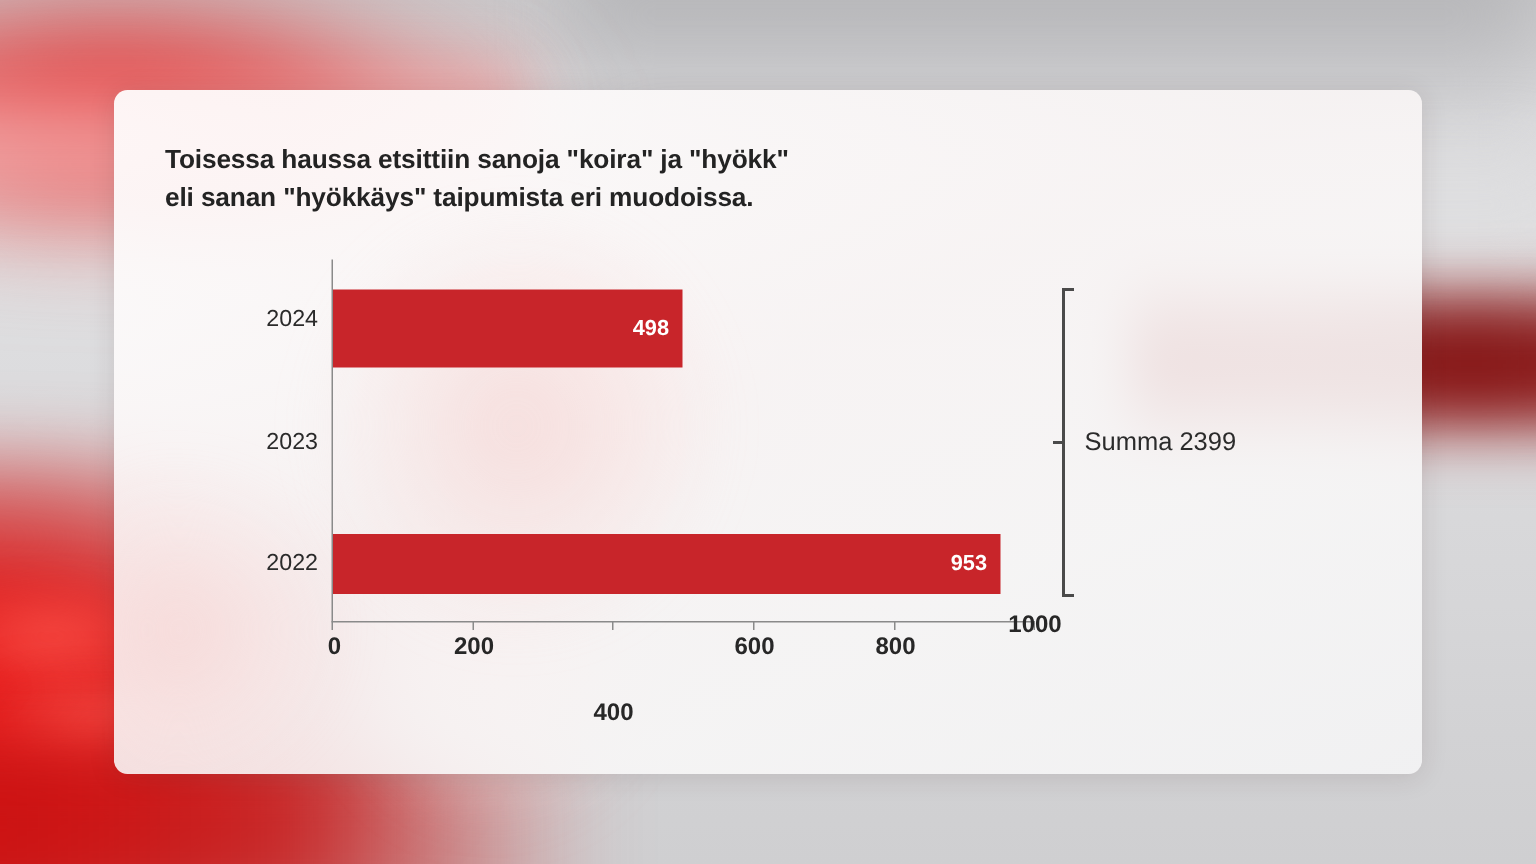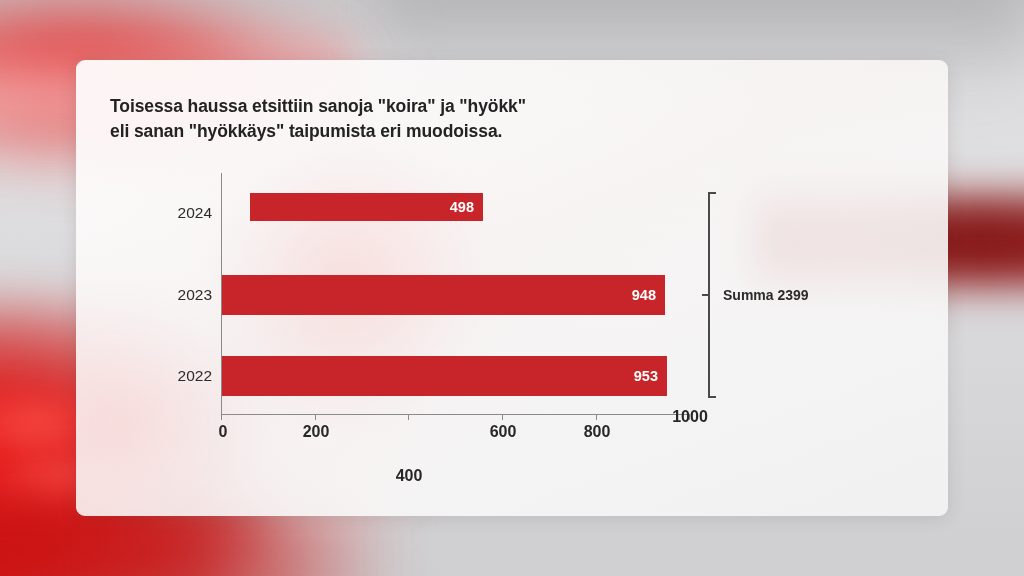--- a/index.html
+++ b/index.html
@@ -154,21 +154,21 @@
   .tick-label {
     position:absolute; transform:translateX(-50%);
     font-size:16px; font-weight:bold; color:#272727;
   }
 
   
   .bracket-stem { position:absolute; width:1.5px; background:#4a4a4a; }
   .bracket-arm { position:absolute; height:1.5px; background:#4a4a4a; }
   .bracket-nub { position:absolute; height:1.5px; width:7px; background:#4a4a4a; }
   #summa-text {
-    position:absolute; font-size:14px; font-weight:bold; color:#2b2b2b;
+    position:absolute; font-size:17px; font-weight:normal; color:#2b2b2b;
     transform:translateY(-50%); white-space:nowrap;
   }
 
   
   #footnote {
     position:absolute; left:28px; top:396px;
     font-family:"Liberation Serif", serif;
     font-size:12.5px; color:#3a3a3a; line-height:1.55;
     white-space:pre-line;
   }
@@ -198,25 +198,22 @@
 
   <div id="title">Toisessa haussa etsittiin sanoja "koira" ja "hyökk"
 eli sanan "hyökkäys" taipumista eri muodoissa.</div>
 
   <div id="plot">
 
     <div class="y-label" style="left:66px; top:153px;">2024</div>
     <div class="y-label" style="left:66px; top:235px;">2023</div>
     <div class="y-label" style="left:66px; top:316px;">2022</div>
 
-    <div class="bar" style="left:146px; top:133px; width:233px; height:28px;margin-left:28px;">
+    <div class="bar" style="left:146px; top:133px; width:233px; height:52px;">
       <span class="bar-value">498</span>
-    </div>
-    <div class="bar" style="left:146px; top:215px; width:443px; height:40px;">
-      <span class="bar-value">948</span>
     </div>
     <div class="bar" style="left:146px; top:296px; width:445px; height:40px;">
       <span class="bar-value">953</span>
     </div>
 
     <div class="axis-line" style="left:145px; top:113px; width:1.4px; height:241px;"></div>
     <div class="axis-line" style="left:145px; top:354px; width:469px; height:1.4px;"></div>
 
     <div class="tick" style="left:145px; top:354px;"></div>
     <div class="tick" style="left:239px; top:354px;"></div>

